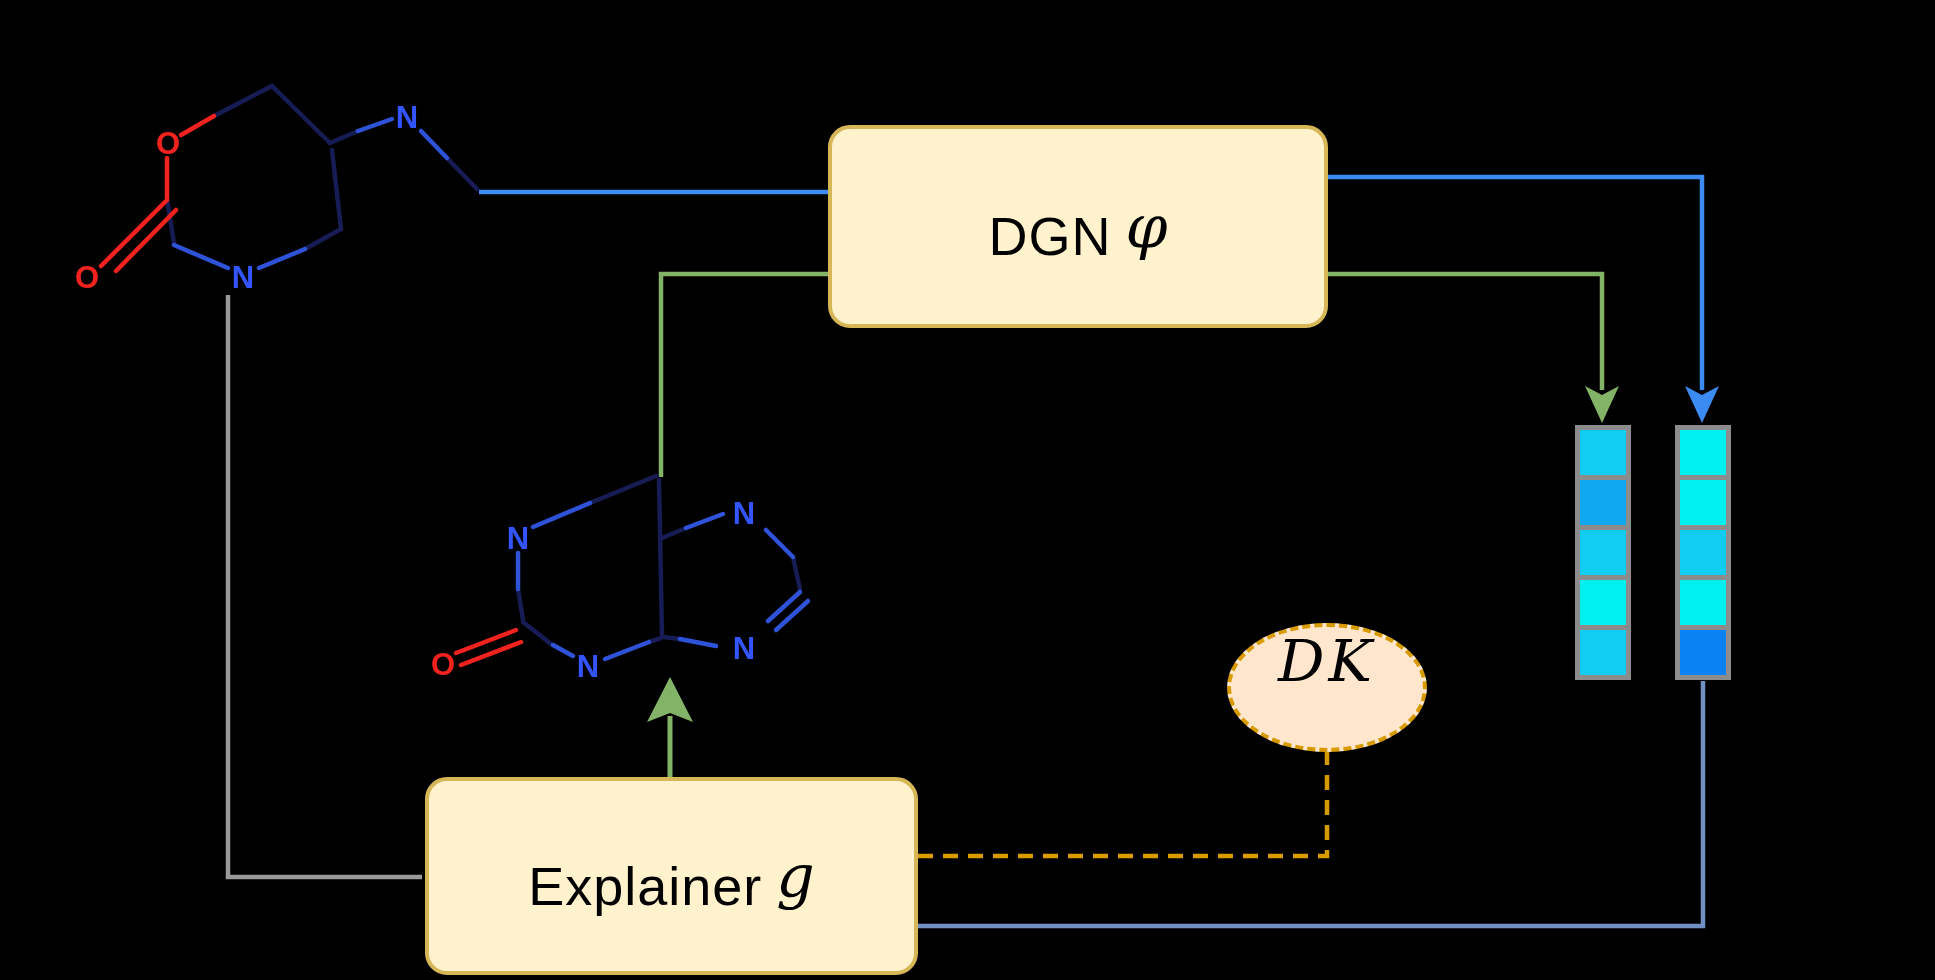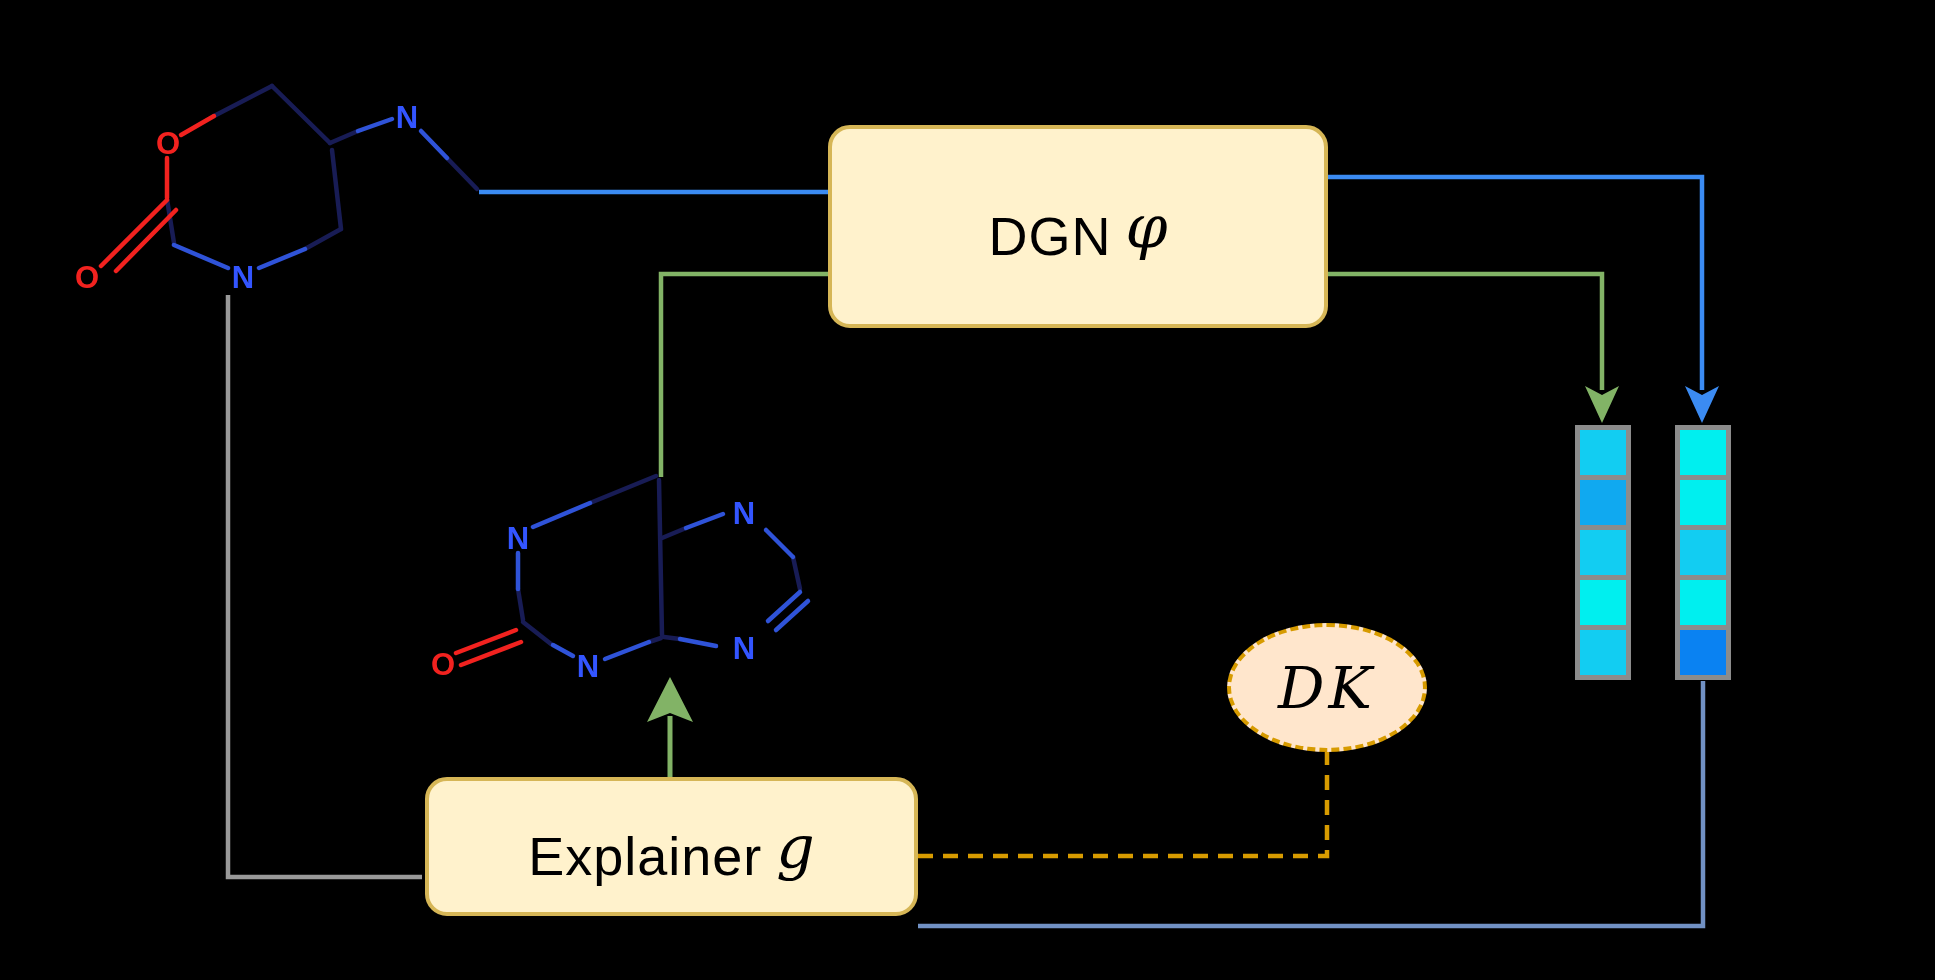--- a/index.html
+++ b/index.html
@@ -26,21 +26,21 @@
     font-family:"DejaVu Serif", serif;
     font-style:italic;
     font-size:60px;
     margin-left:14px;
   }
   .ellipse{
     position:absolute;
     background:var(--dk-fill,#FFE6CC);
     border:4px dashed var(--orange,#D79B00);
     border-radius:50%;
-    display:flex;align-items:center;justify-content:center;
+    display:flex;align-items:flex-start;justify-content:center;
     color:#000;
     box-sizing:border-box;
   }
   .ellipse .dk-text{
     font-family:"DejaVu Serif", serif;
     font-style:italic;
     font-size:58px;
     letter-spacing:4px;
   }
   .emb-col{
@@ -171,21 +171,21 @@
         <text x="443" y="675" fill="var(--atom-red)">O</text>
       </g>
     </g>
   </svg>
 
   <div class="node" style="left:828px;top:125px;width:500px;height:203px;">
     <span class="node-label">DGN</span>
     <span class="math">φ</span>
   </div>
 
-  <div class="node" style="left:425px;top:777px;width:493px;height:139px;">
+  <div class="node" style="left:425px;top:777px;width:493px;height:198px;">
     <span class="node-label">Explainer</span>
     <span class="math">g</span>
   </div>
 
   <div class="ellipse" style="left:1227px;top:623px;width:200px;height:129px;">
     <span class="dk-text">DK</span>
   </div>
 
   <div class="emb-col" style="left:1575px;top:425px;">
       <div class="emb-cell" style="background: rgb(18, 205, 242);"></div>

